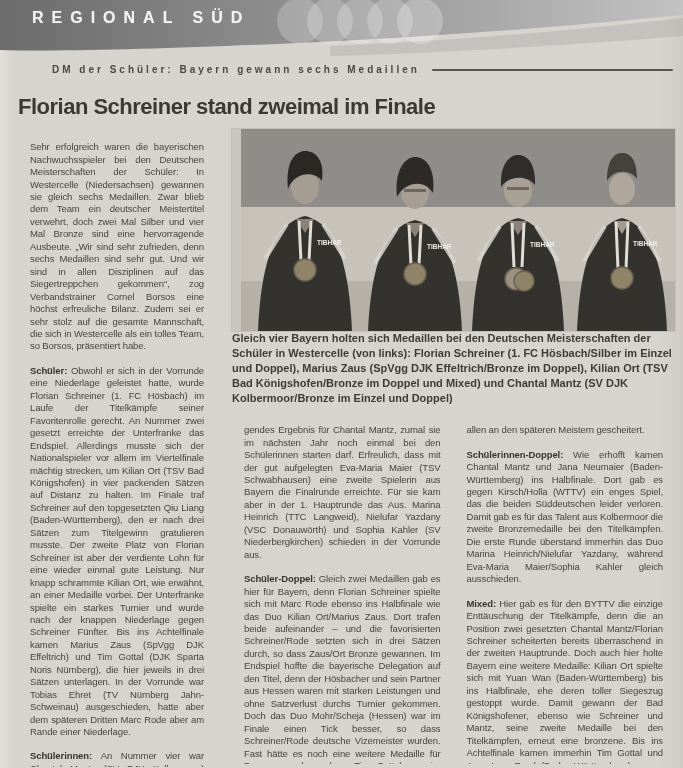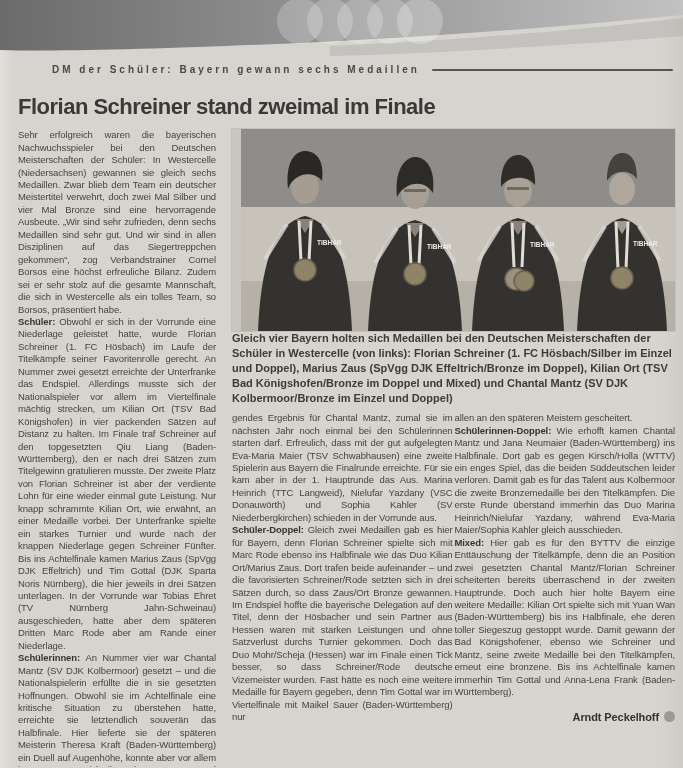--- a/index.html
+++ b/index.html
@@ -42,21 +42,21 @@
     padding:10px 8px 0 18px;
   }
   .col{
     font-size:9.5px;line-height:12.45px;
     text-align:justify;letter-spacing:-0.1px;
     hyphens:auto;-webkit-hyphens:auto;
     color:#45443f;
   }
   .col-left{width:198px;flex:none;height:638px;overflow:hidden;}
   .right-wrap{flex:1;min-width:0;}
-  .para{margin:0;}
+  .para{margin:12px;}
   .lead{color:#35342f;}
   .lead:not(:empty)::after{content:" ";}
   
   .photo{
     width:443px;height:202px;
     background:#8f8d89;
     box-shadow:0 0 0 1px #c4c1bb;
     overflow:hidden;
   }
   .photo svg{display:block;}
@@ -96,20 +96,21 @@
     <path d="M0,0 H683 V15 C560,27 430,37 300,43 C180,48 70,52 0,50 Z" fill="url(#bg1)"></path>
     <path d="M330,46 C450,41 580,30 683,18 V36 C560,46 440,53 330,56 Z" fill="#aeaca8" opacity="0.45"></path>
     <g>
       <circle cx="300" cy="21" r="23" fill="#ffffff" opacity="0.22"></circle>
       <circle cx="330" cy="21" r="23" fill="#ffffff" opacity="0.22"></circle>
       <circle cx="360" cy="21" r="23" fill="#ffffff" opacity="0.22"></circle>
       <circle cx="390" cy="21" r="23" fill="#ffffff" opacity="0.22"></circle>
       <circle cx="420" cy="21" r="23" fill="#ffffff" opacity="0.25"></circle>
     </g>
   </svg>
+  <div class="masthead-text">REGIONAL SÜD</div>
 </div>
 
 <div class="kicker-row">
   <span class="kicker">DM der Schüler: Bayern gewann sechs Medaillen</span>
   <span class="kicker-rule"></span>
 </div>
 <h1 class="headline">Florian Schreiner stand zweimal im Finale</h1>
 
 <div class="content">
 

